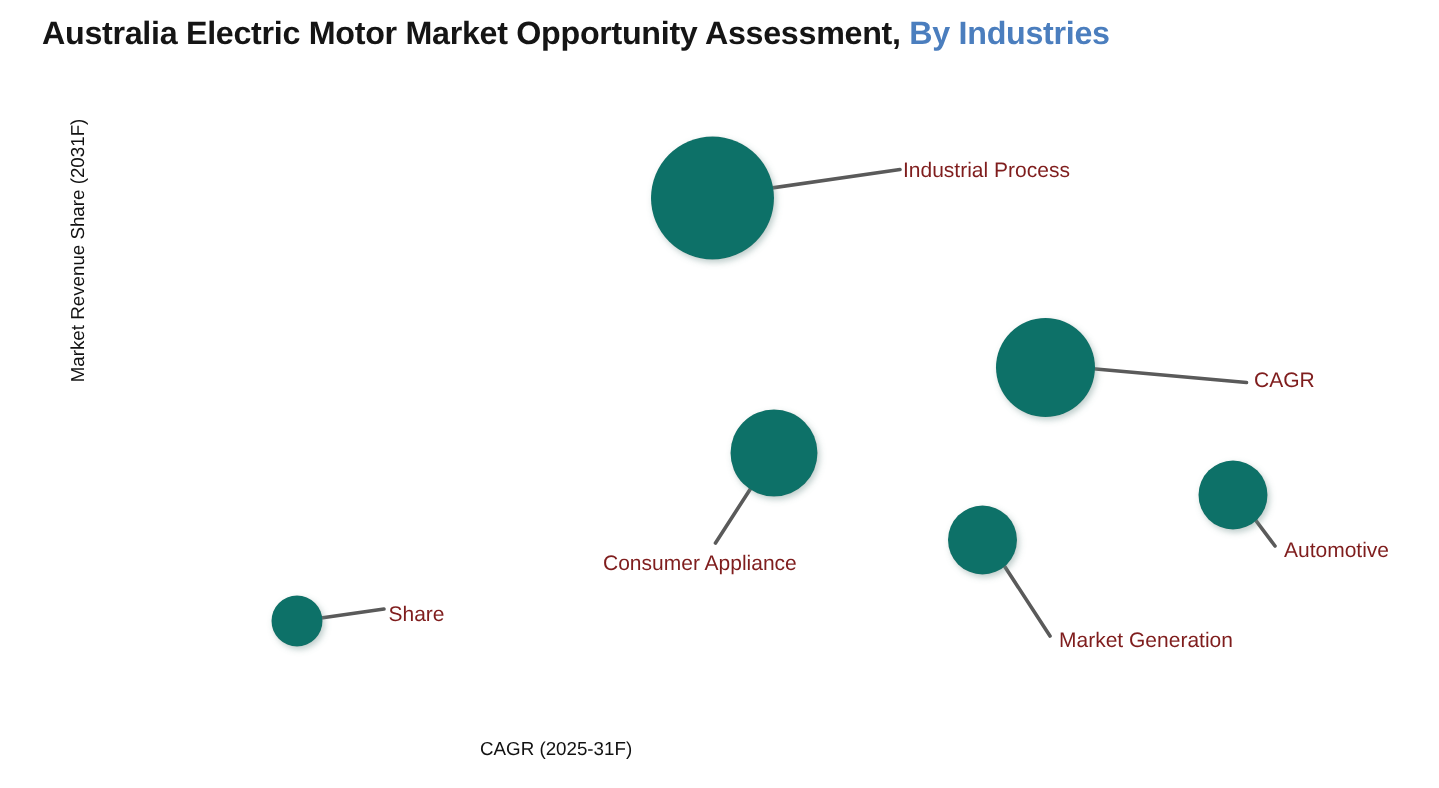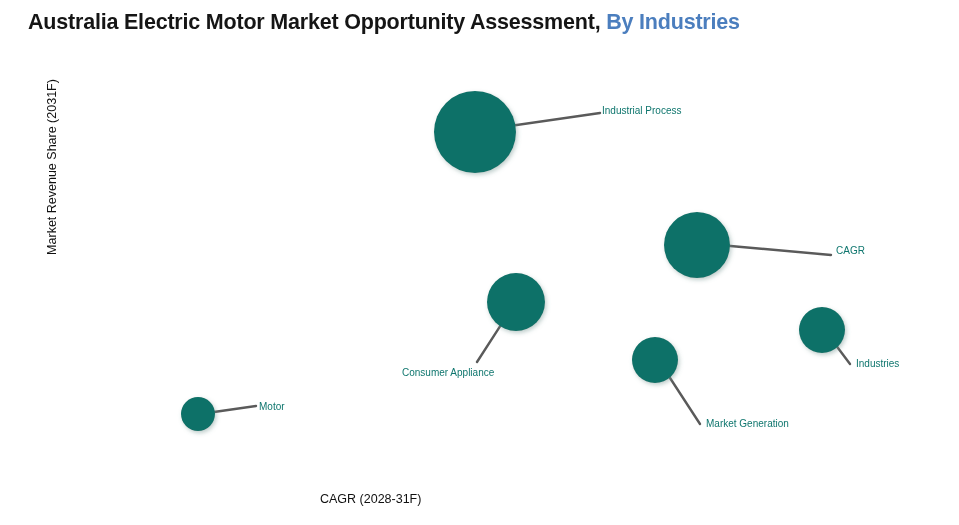--- a/index.html
+++ b/index.html
@@ -66,39 +66,39 @@
     position: absolute;
     left: 0;
     top: 0;
     width: 959px;
     height: 525px;
     overflow: visible;
   }
 
   .bubble-label {
     position: absolute;
-    font-size: 10px;
-    color: #0f766e;
+    font-size: 14px;
+    color: #7f1d1d;
     white-space: nowrap;
     line-height: 1;
   }
 </style>
 </head>
 <body>
 
 <div id="chart-root">
 
   <div class="chart-title">
     <span>Australia Electric Motor Market Opportunity Assessment,</span>
     <span class="title-accent">By Industries</span>
   </div>
 
   <div class="axis-title" id="y-axis-title">Market Revenue Share (2031F)</div>
 
-  <div class="axis-title" id="x-axis-title">CAGR (2028-31F)</div>
+  <div class="axis-title" id="x-axis-title">CAGR (2025-31F)</div>
 
   <svg id="plot-svg" viewBox="0 0 959 525" xmlns="http://www.w3.org/2000/svg">
     <defs>
       <filter id="bubbleShadow" x="-50%" y="-50%" width="200%" height="200%">
         <feDropShadow dx="1.5" dy="2" stdDeviation="2.2" flood-color="#6e8f8b" flood-opacity="0.45"></feDropShadow>
       </filter>
     </defs>
     <g id="leaders-group">
         <line x1="475" y1="131" x2="600" y2="113" stroke="#5a5a5a" stroke-width="2.4" stroke-linecap="round"></line>
         <line x1="697" y1="243" x2="831" y2="255" stroke="#5a5a5a" stroke-width="2.4" stroke-linecap="round"></line>
@@ -115,17 +115,17 @@
         <circle cx="822" cy="330" r="23" fill="#0e7168" filter="url(#bubbleShadow)"></circle>
         <circle cx="198" cy="414" r="17" fill="#0e7168" filter="url(#bubbleShadow)"></circle>
       </g>
   </svg>
 
   <div id="labels-layer">
       <div class="bubble-label" style="left: 602px; top: 106px;">Industrial Process</div>
       <div class="bubble-label" style="left: 836px; top: 246px;">CAGR</div>
       <div class="bubble-label" style="left: 402px; top: 368px;">Consumer Appliance</div>
       <div class="bubble-label" style="left: 706px; top: 419px;">Market Generation</div>
-      <div class="bubble-label" style="left: 856px; top: 359px;">Industries</div>
-      <div class="bubble-label" style="left: 259px; top: 402px;">Motor</div>
+      <div class="bubble-label" style="left: 856px; top: 359px;">Automotive</div>
+      <div class="bubble-label" style="left: 259px; top: 402px;">Share</div>
     </div>
 
 </div>
 
 </body></html>

